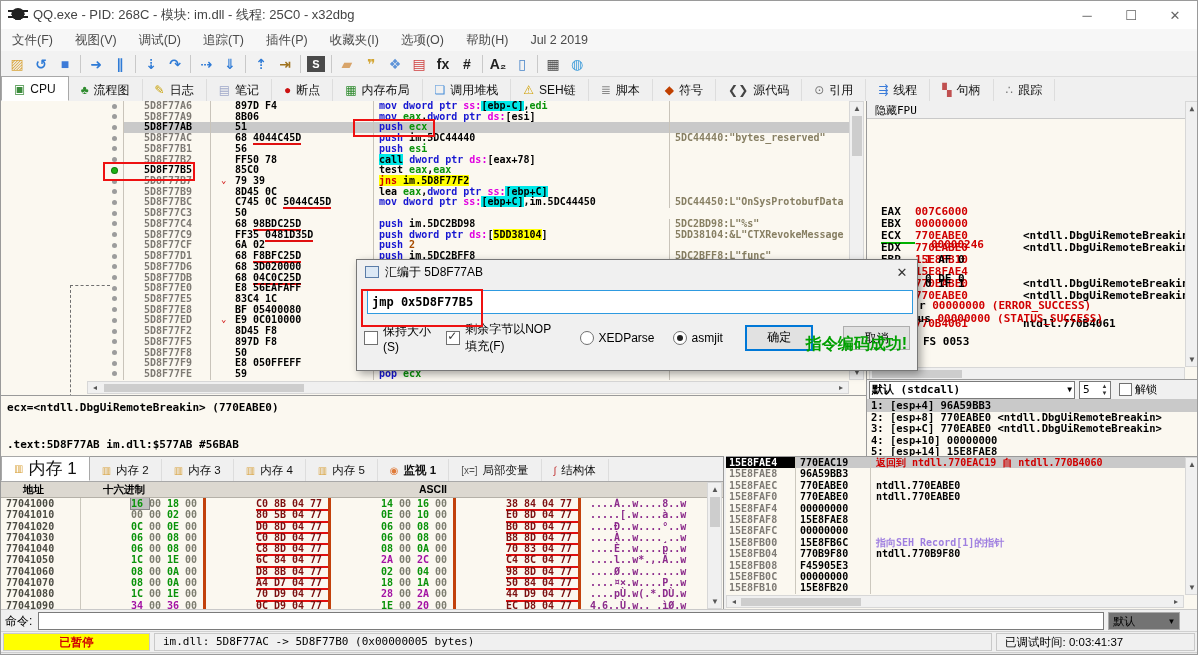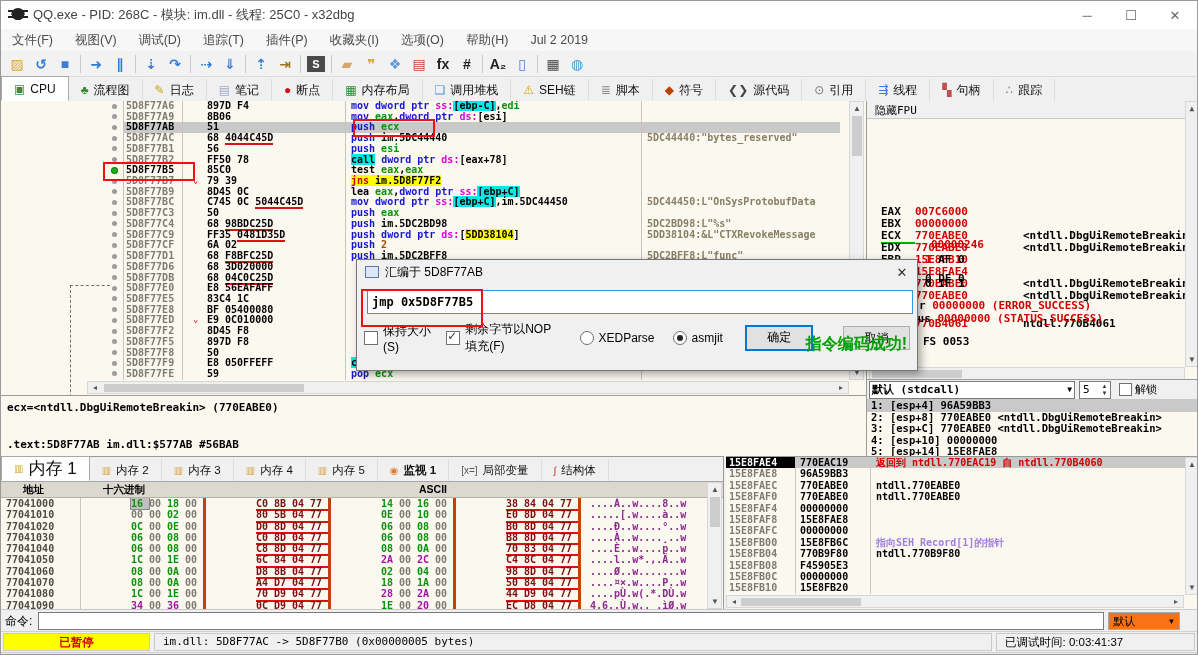--- a/index.html
+++ b/index.html
@@ -23,21 +23,21 @@
   .tab .tico{margin-right:5px;font-size:12px;}
   .tab.active{background:#fff;border:1px solid #a8a8a8;border-bottom:1px solid #fff;height:23px;}
   
   .pane{position:absolute;background:#fbf8f0;box-sizing:border-box;}
   #disasm{left:0;top:100px;width:866px;height:294px;border-right:1px solid #9a9a9a;}
   #dis-rows{position:absolute;left:0;top:0;width:848px;height:279px;overflow:hidden;}
   .drow{display:flex;height:10.72px;line-height:10.7px;font-size:10px;font-weight:bold;}
   .dgut{width:122px;position:relative;flex:none;}
   .dot{position:absolute;right:6px;top:2.5px;width:5px;height:5px;border-radius:50%;background:#9c9c9c;}
   .dot.bp{background:#1db214;box-shadow:0 0 0 1px #0d7d08;}
-  .daddr{width:60px;flex:none;color:#7e7a74;border-left:1px solid #c9c4ba;border-right:1px solid #c9c4ba;padding-left:2px;box-sizing:border-box;}
+  .daddr{width:88px;flex:none;color:#7e7a74;border-left:1px solid #c9c4ba;border-right:1px solid #c9c4ba;padding-left:2px;box-sizing:border-box;text-align:center;}
   .dbytes{width:162px;flex:none;position:relative;padding-left:24px;box-sizing:border-box;color:#000;}
   .dinstr{width:296px;flex:none;border-left:1px solid #c9c4ba;padding-left:5px;box-sizing:border-box;}
   .dcmt{width:199px;flex:none;border-left:1px solid #c9c4ba;padding-left:5px;box-sizing:border-box;color:#877f63;overflow:hidden;white-space:nowrap;}
   .drow.sel .daddr,.drow.sel .dbytes,.drow.sel .dinstr,.drow.sel .dcmt{background:#c9c9c9;}
   .drow.sel .daddr,.drow.ab .daddr{color:#000;}
   .jmark{position:absolute;left:10px;top:-1px;color:#d01010;font-size:9px;}
   .ub{border-bottom:2px solid #e01010;}
   .c-mn{color:#1616d1;}.c-kw{color:#1616d1;}.c-seg{color:#e000e0;}.c-reg{color:#0a930a;}
   .c-num{color:#a64b00;}.c-blk{color:#000;}
   .c-call{background:#00e8e8;color:#000;}.c-jmp{background:#ffff00;color:#d00000;}
@@ -90,21 +90,21 @@
   .staddr{width:66px;flex:none;color:#7e7a74;padding-left:3px;}
   .stval{width:70px;flex:none;color:#000;border-left:1px solid #ccc8be;padding-left:4px;}
   .stcmt{flex:1;border-left:1px solid #ccc8be;padding-left:5px;white-space:nowrap;overflow:hidden;}
   .strow.hl{background:#c9c9c9;}
   .strow.hl .staddr{background:#000;color:#fff;}
   .cm-ret{color:#d00000;}.cm-seh{color:#9f7fe0;}.cm-plain{color:#000;}
   
   #cmdrow{position:absolute;left:0;top:608px;width:100%;height:22px;background:#f0f0f0;display:flex;align-items:center;border-top:1px solid #c9c9c9;}
   #cmdlabel{font-size:12px;padding:0 6px 0 4px;}
   #cmdinput{width:1058px;height:16px;border:1px solid #7a7a7a;background:#fff;font-size:11px;padding:0 3px;}
-  #cmddrop{width:62px;height:16px;border:1px solid #aaa;background:#f97316;margin-left:4px;font-size:11px;display:flex;align-items:center;justify-content:space-between;padding:0 4px;}
+  #cmddrop{width:62px;height:16px;border:1px solid #aaa;background:#737373;margin-left:4px;font-size:11px;display:flex;align-items:center;justify-content:space-between;padding:0 4px;}
   #statusbar{position:absolute;left:0;top:630px;width:100%;height:20px;background:#f0f0f0;border-top:1px solid #d0d0d0;display:flex;align-items:center;font-size:11.5px;}
   #st-pause{width:145px;height:16px;margin-left:2px;background:#ffff00;color:#d00000;font-weight:bold;text-align:center;line-height:16px;border:1px solid #c9c9c9;}
   #st-msg{height:16px;line-height:16px;border:1px solid #c9c9c9;margin-left:4px;padding:0 8px;width:820px;font-family:"DejaVu Sans Mono",monospace;font-size:11px;}
   #st-time{height:16px;line-height:16px;border:1px solid #c9c9c9;margin-left:4px;padding:0 8px;flex:1;margin-right:2px;}
   #taskbar{position:absolute;left:0;top:651px;width:100%;height:4px;background:#e9e9e9;border-top:1px solid #cfcfcf;}
   
   #dialog{position:absolute;left:355px;top:258px;width:560px;height:110px;background:#f0f0f0;border:1px solid #777;box-shadow:3px 3px 8px rgba(0,0,0,.35);z-index:50;}
   #dlg-title{height:24px;display:flex;align-items:center;font-size:12px;color:#000;}
   #dlg-ico{width:12px;height:10px;border:1px solid #5a7ca8;background:#dce8f5;margin:0 6px 0 8px;}
   #dlg-close{margin-left:auto;width:30px;text-align:center;font-size:13px;color:#333;}
@@ -334,21 +334,20 @@
           <div class="dbytes"><span>C745 0C </span><span class="ub">5044C45D</span></div>
           <div class="dinstr"><span class="c-mn">mov </span><span class="c-kw">dword ptr </span><span class="c-seg">ss:</span><span class="c-mhl">[ebp+C]</span><span class="c-blk">,im.5DC44450</span></div>
           <div class="dcmt">5DC44450:L"OnSysProtobufData</div>
         </div>
         <div class="drow mono">
           <div class="dgut">
             <div class="dot"></div>
           </div>
           <div class="daddr">5D8F77C3</div>
           <div class="dbytes"><span>50</span></div>
-          <div class="dinstr"><span class="c-mn">push </span><span class="c-reg">eax</span></div>
           <div class="dcmt"></div>
         </div>
         <div class="drow mono">
           <div class="dgut">
             <div class="dot"></div>
           </div>
           <div class="daddr">5D8F77C4</div>
           <div class="dbytes"><span>68 </span><span class="ub">98BDC25D</span></div>
           <div class="dinstr"><span class="c-mn">push </span><span class="c-blk">im.5DC2BD98</span></div>
           <div class="dcmt">5DC2BD98:L"%s"</div>

